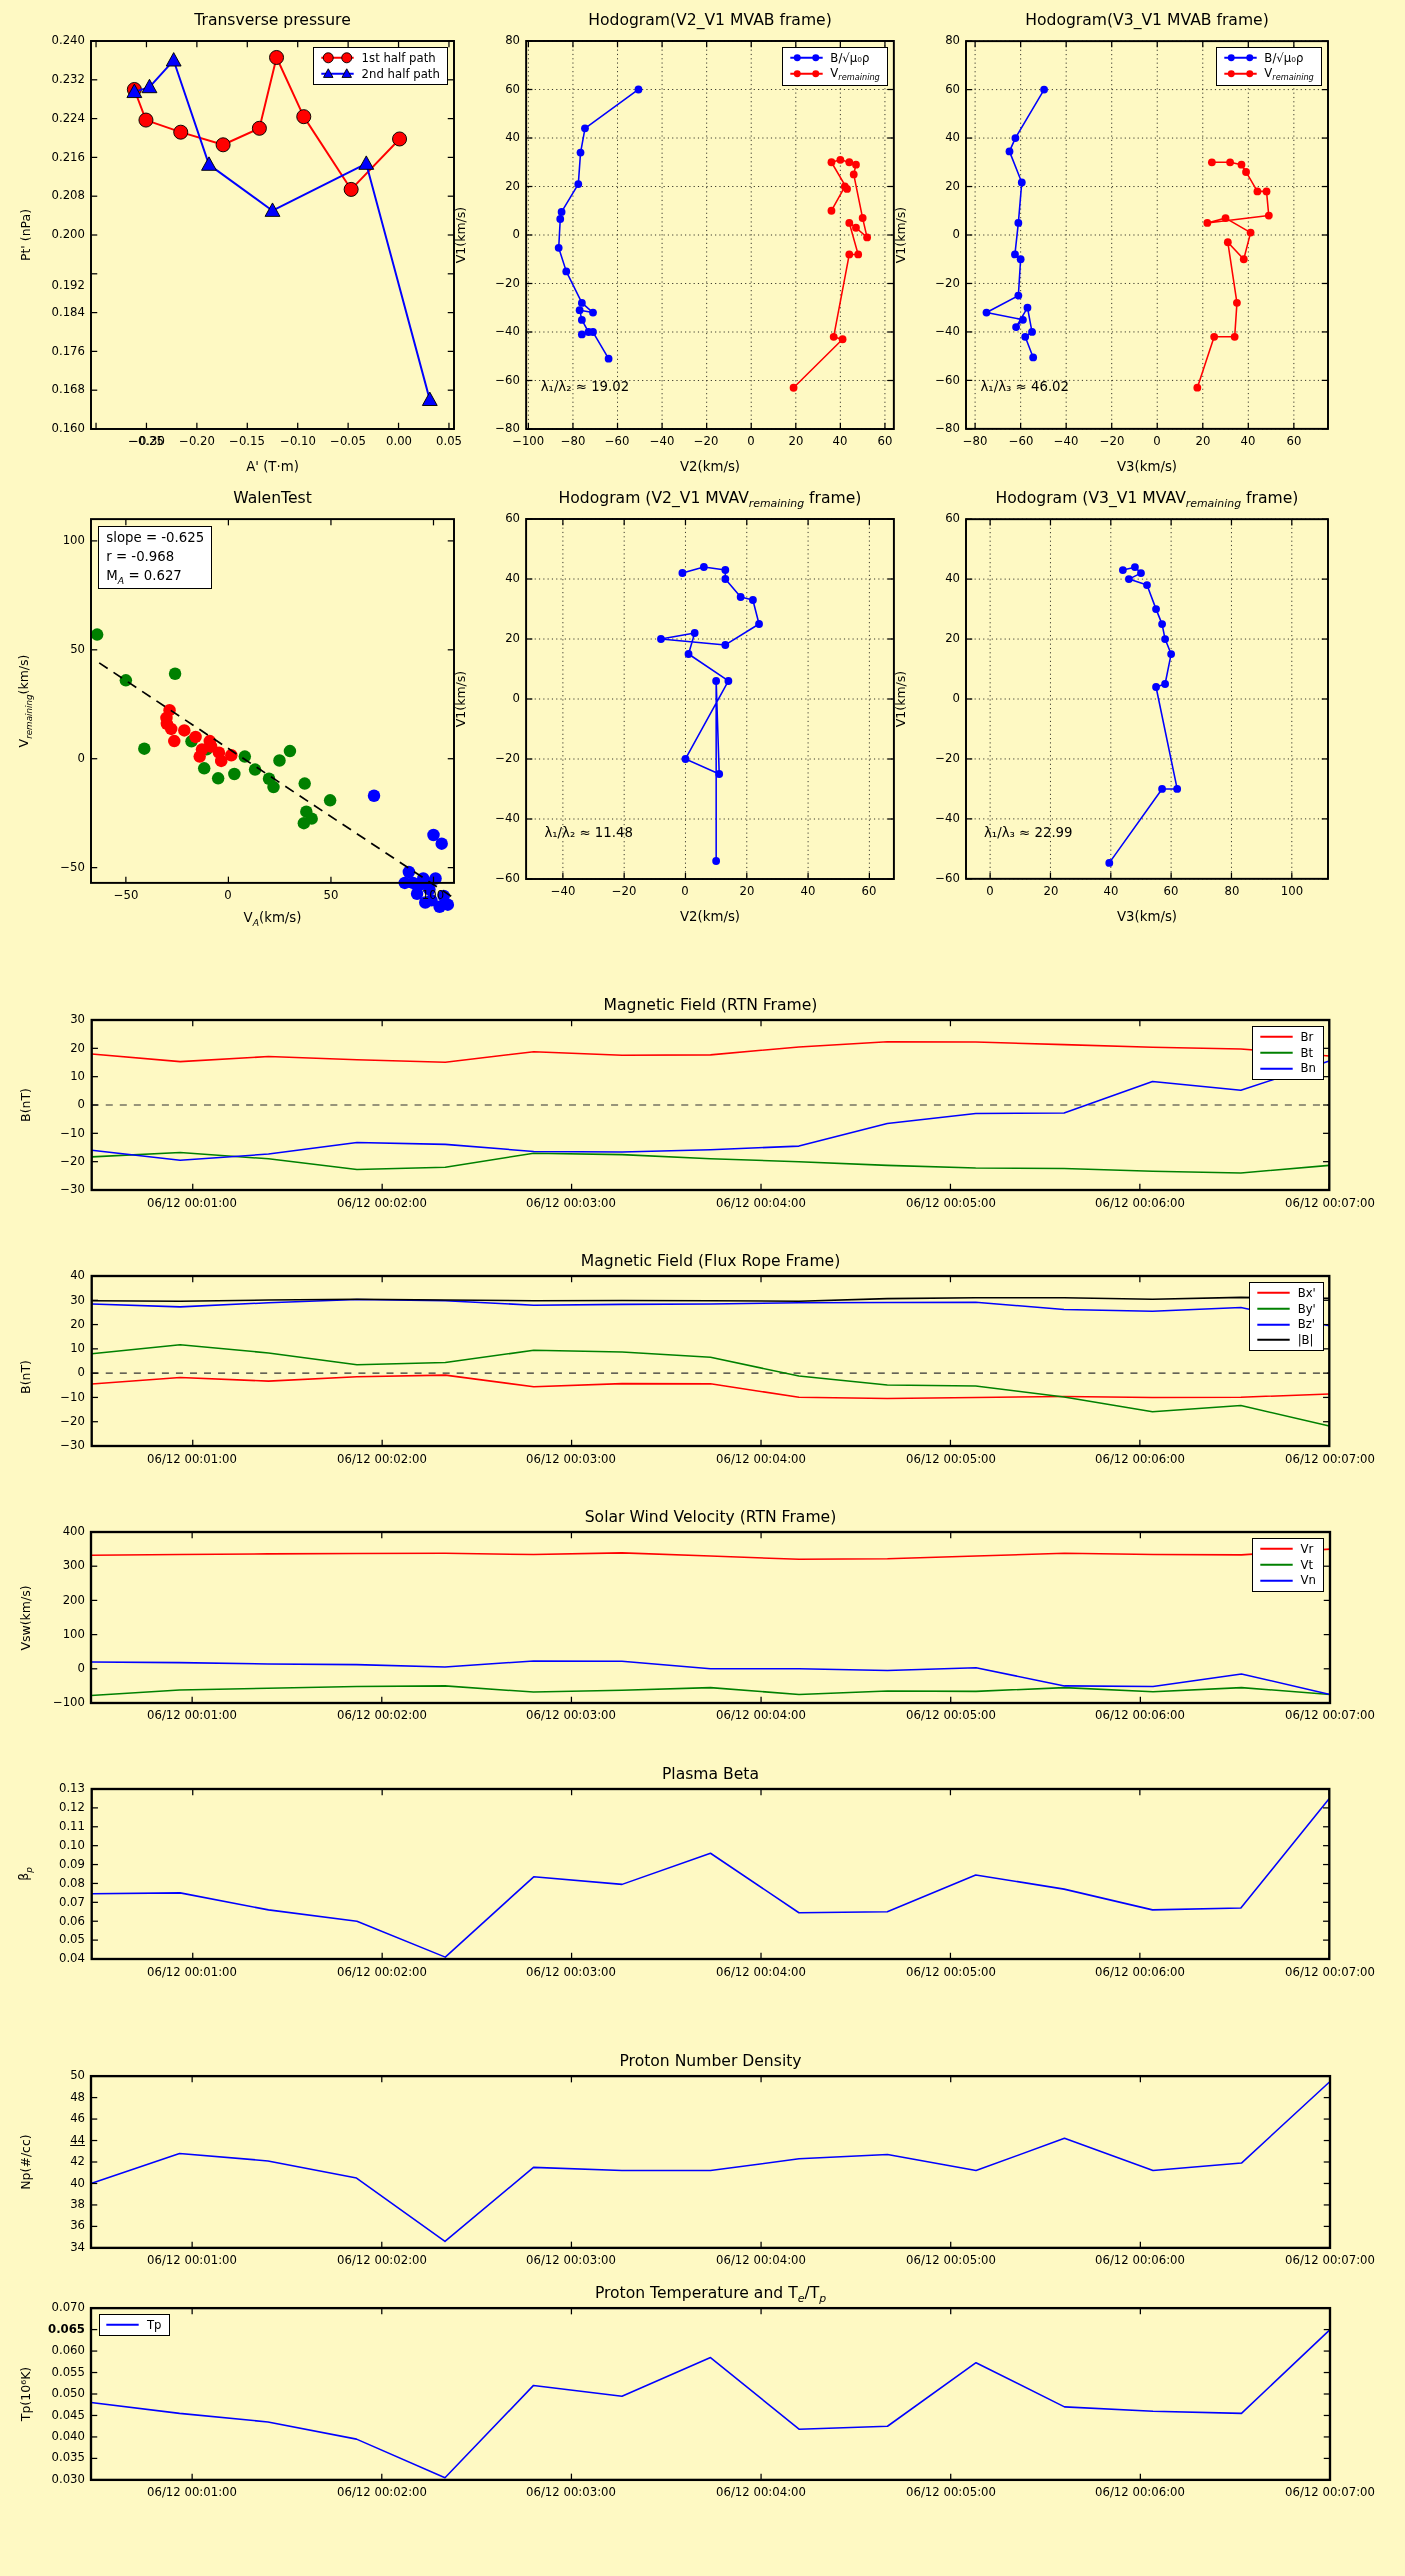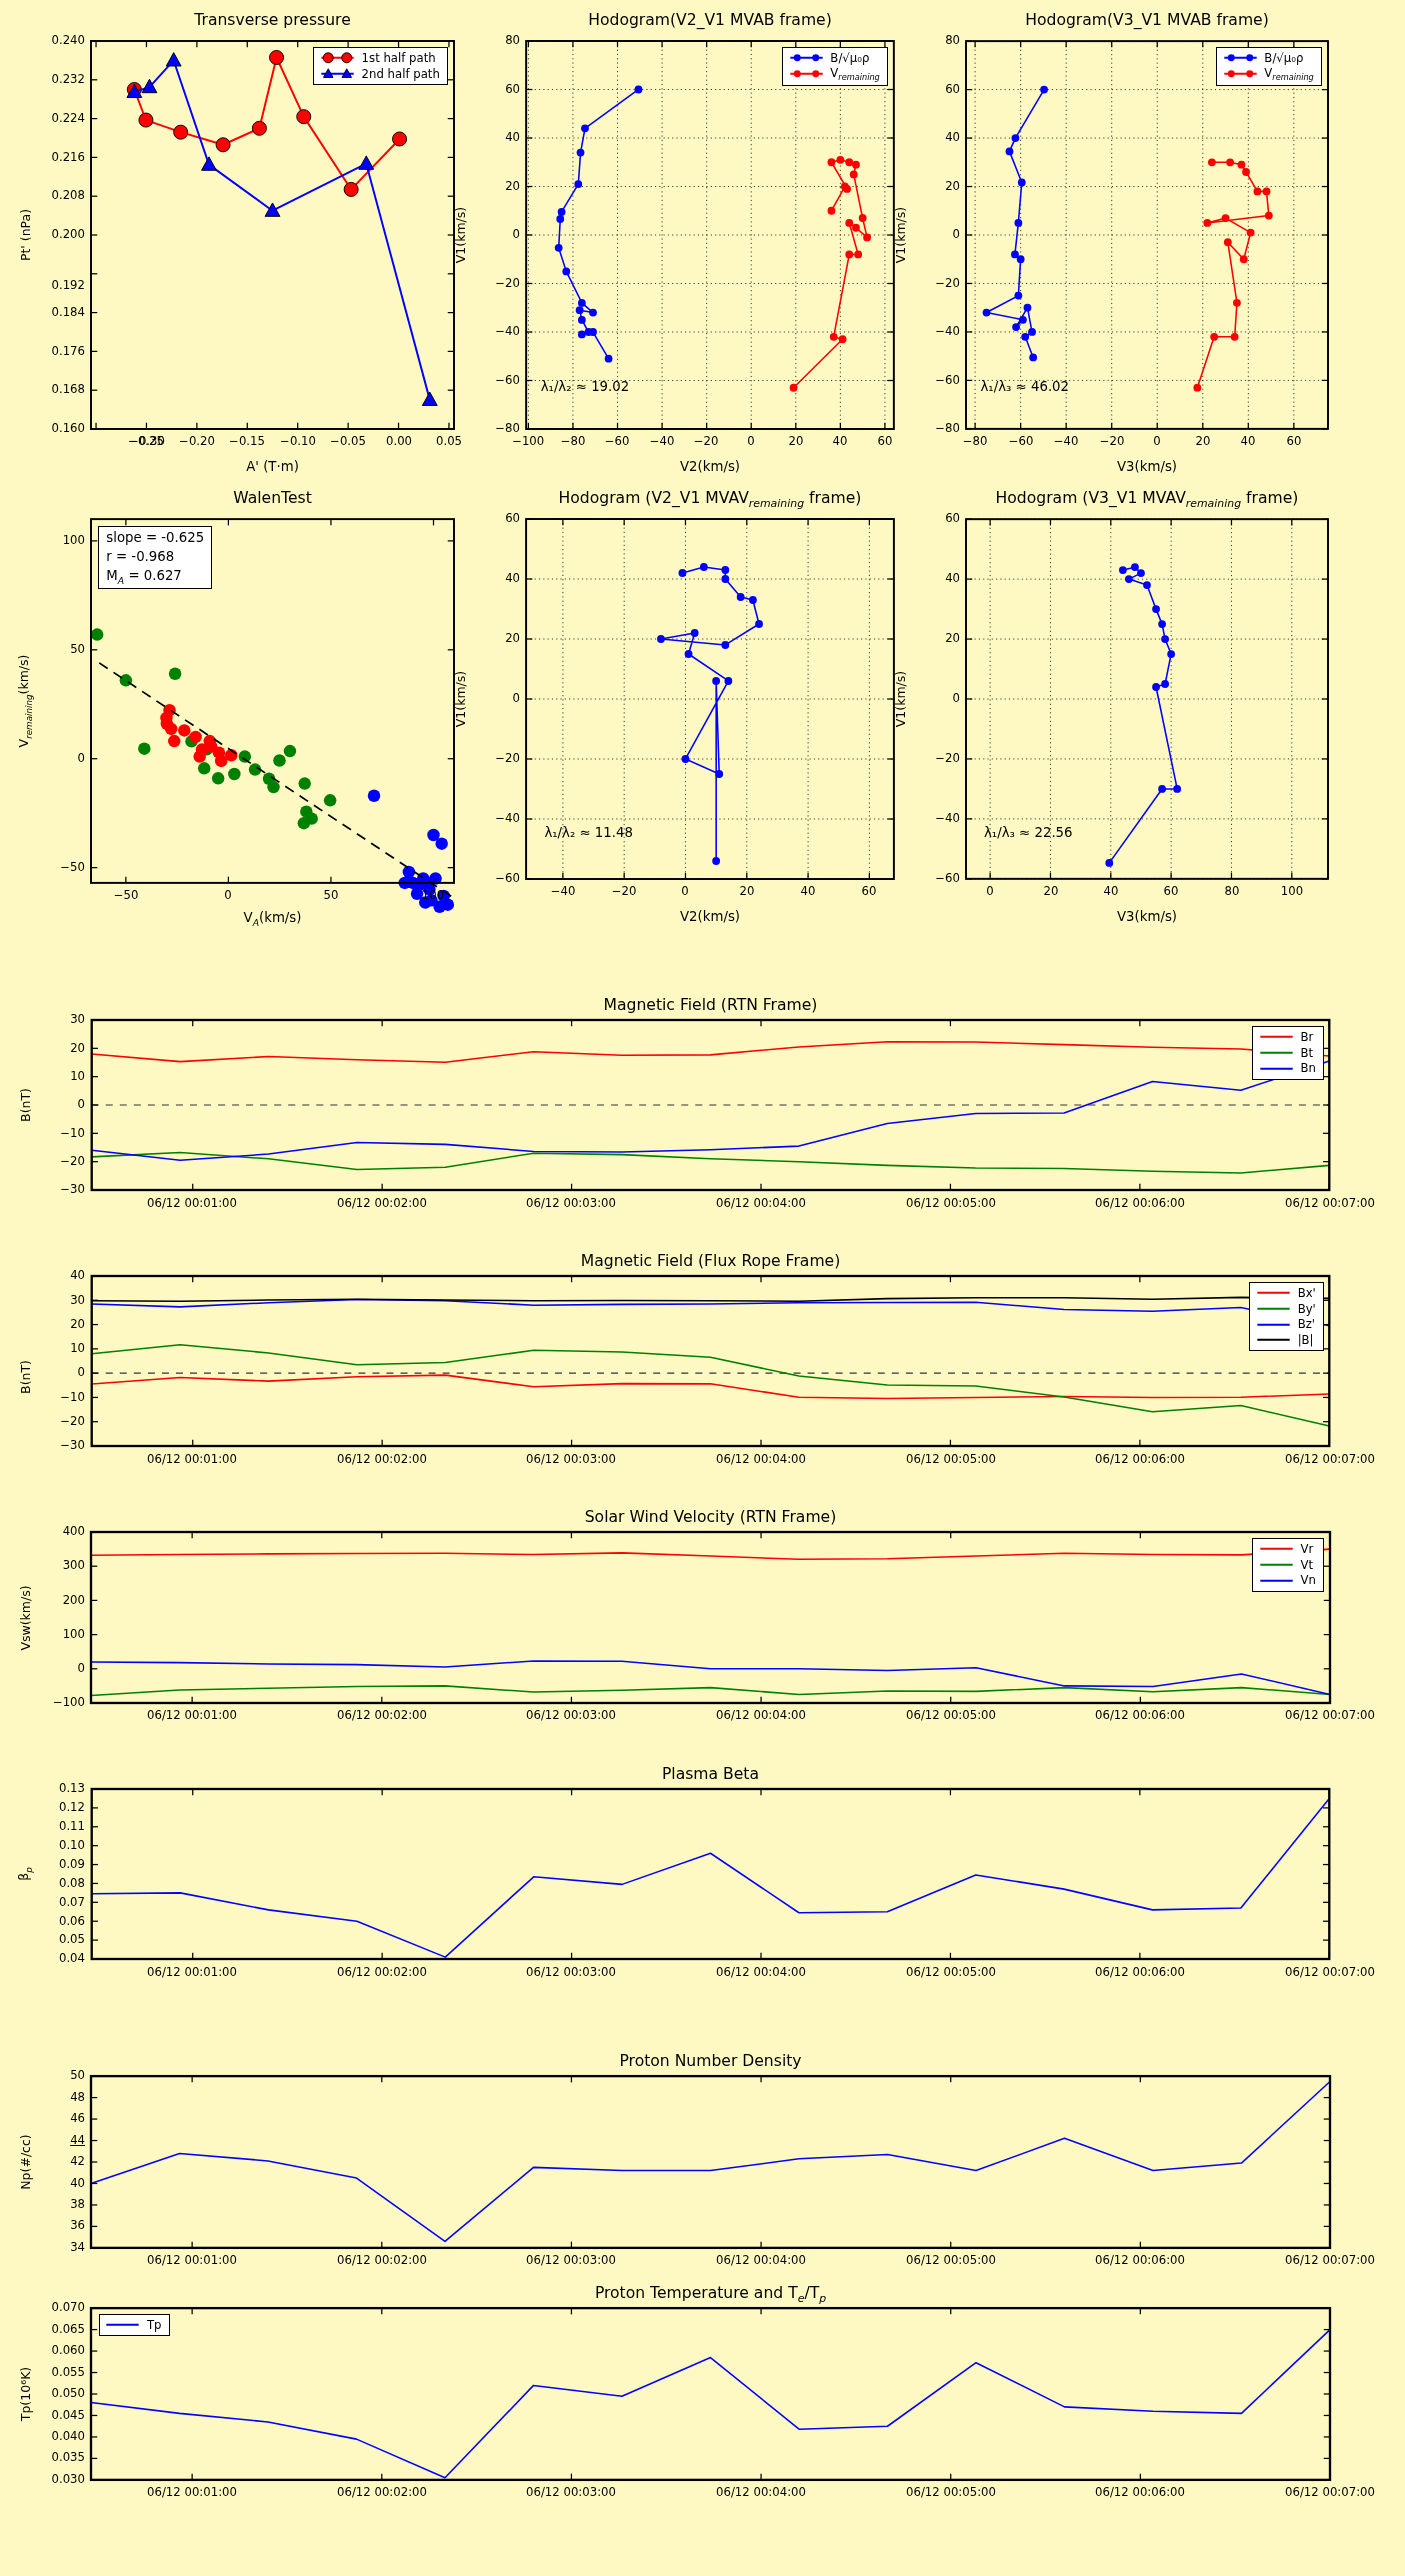--- a/index.html
+++ b/index.html
@@ -623,21 +623,21 @@
       <div class="ticklab x" style="left: 205px; top: 365px;">60</div>
       <div class="ticklab x" style="left: 266px; top: 365px;">80</div>
       <div class="ticklab x" style="left: 326px; top: 365px;">100</div>
       <div class="ticklab y" style="left: -64px; top: 352px;">−60</div>
       <div class="ticklab y" style="left: -64px; top: 292px;">−40</div>
       <div class="ticklab y" style="left: -64px; top: 232px;">−20</div>
       <div class="ticklab y" style="left: -64px; top: 172px;">0</div>
       <div class="ticklab y" style="left: -64px; top: 112px;">20</div>
       <div class="ticklab y" style="left: -64px; top: 52px;">40</div>
       <div class="ticklab y" style="left: -64px; top: -7.8px;">60</div>
-      <div class="anno" style="left: 18px; top: 306px;">λ₁/λ₃ ≈ 22.56</div>
+      <div class="anno" style="left: 18px; top: 306px;">λ₁/λ₃ ≈ 22.99</div>
     </div>
 
   <div class="plot ts" style="left: 91px; top: 1020px; width: 1239px; height: 170px;">
     <div class="title rich">Magnetic Field (RTN Frame)</div>
     <div class="ylabel rich">B(nT)</div>
   <svg width="1239" height="170" style="position:absolute;left:0;top:0;overflow:visible" viewBox="0 0 1587 218">
         <line x1="0" x2="1587" y1="109" y2="109" stroke="#333" stroke-width="1.6" stroke-dasharray="9,9"></line>
         <polyline points="0.0,43.6 113.4,53.4 226.7,46.9 340.1,50.9 453.4,54.1 566.8,40.7 680.1,45.1 793.5,44.7 906.9,34.5 1020.2,28.0 1133.6,28.3 1246.9,31.6 1360.3,34.9 1473.6,37.1 1587.0,46.1" fill="none" stroke="#ff0000" stroke-width="2" stroke-linejoin="round"></polyline>
         <polyline points="0.0,175.5 113.4,170.0 226.7,178.0 340.1,191.8 453.4,188.9 566.8,170.8 680.1,172.6 793.5,178.0 906.9,181.7 1020.2,186.4 1133.6,189.7 1246.9,190.4 1360.3,194.0 1473.6,196.2 1587.0,186.4" fill="none" stroke="#008000" stroke-width="2" stroke-linejoin="round"></polyline>
         <polyline points="0.0,167.1 113.4,179.8 226.7,171.9 340.1,157.0 453.4,159.5 566.8,168.6 680.1,169.3 793.5,166.4 906.9,161.7 1020.2,132.6 1133.6,119.9 1246.9,119.2 1360.3,78.8 1473.6,90.1 1587.0,52.7" fill="none" stroke="#0000ff" stroke-width="2" stroke-linejoin="round"></polyline>
@@ -1024,21 +1024,21 @@
       <div class="ticklab x" style="left: 860px; top: 177px;">06/12 00:05:00</div>
       <div class="ticklab x" style="left: 1049px; top: 177px;">06/12 00:06:00</div>
       <div class="ticklab x" style="left: 1239px; top: 177px;">06/12 00:07:00</div>
       <div class="ticklab y" style="left: -64px; top: 164px;">0.030</div>
       <div class="ticklab y" style="left: -64px; top: 142px;">0.035</div>
       <div class="ticklab y" style="left: -64px; top: 121px;">0.040</div>
       <div class="ticklab y" style="left: -64px; top: 100px;">0.045</div>
       <div class="ticklab y" style="left: -64px; top: 78px;">0.050</div>
       <div class="ticklab y" style="left: -64px; top: 57px;">0.055</div>
       <div class="ticklab y" style="left: -64px; top: 35px;">0.060</div>
-      <div class="ticklab y" style="left: -64px; top: 13.7px;">0.065</div>
+      <div class="ticklab y" style="left: -64px; top: 13.7px; font-weight: bold;">0.065</div>
       <div class="ticklab y" style="left: -64px; top: -7.8px;">0.070</div>
       <div class="legend" style="left: 7.8px; top: 6.2px;">
         <div class="li">
           <svg width="37" height="15.6" viewBox="0 0 48 20">
             <line x1="3" x2="45" y1="10" y2="10" stroke="#0000ff" stroke-width="2.6"></line>
           </svg>
           <span>Tp</span>
         </div>
       </div>
     </div>

